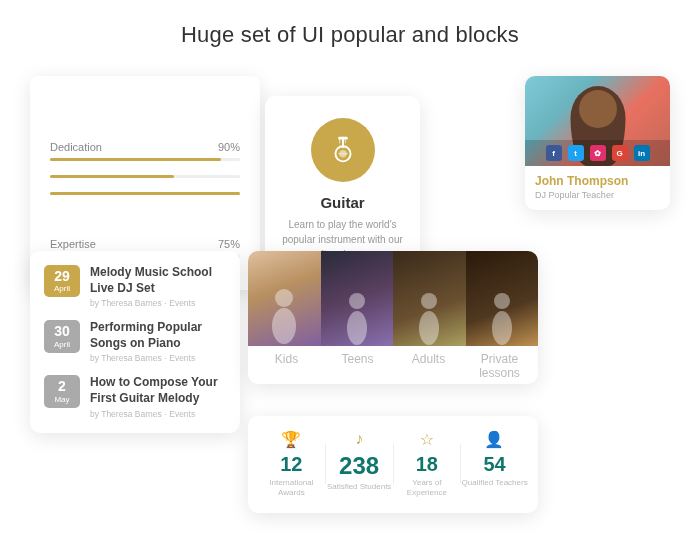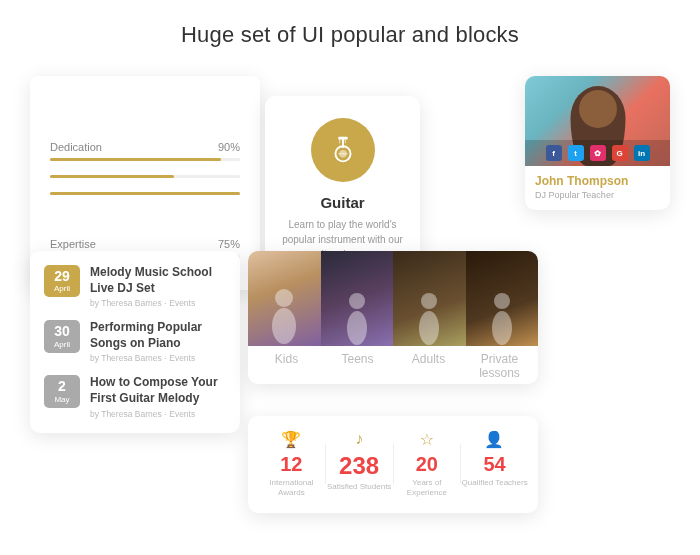--- a/index.html
+++ b/index.html
@@ -301,21 +301,21 @@
       flex: 1;
     }
     .stat-icon {
       font-size: 16px;
       color: #c9a84c;
       margin-bottom: 4px;
     }
     .stat-number {
       font-size: 20px;
       font-weight: 700;
-      color: #ef4444;
+      color: #0f766e;
       margin-bottom: 2px;
     }
     .stat-number.large { font-size: 24px; }
     .stat-label {
       font-size: 8px;
       color: #bbb;
       line-height: 1.3;
     }
     .stat-divider {
       width: 1px;
@@ -483,21 +483,21 @@
     </div>
     <div class="stat-divider"></div>
     <div class="stat-item">
       <div class="stat-icon">♪</div>
       <div class="stat-number large">238</div>
       <div class="stat-label">Satisfied Students</div>
     </div>
     <div class="stat-divider"></div>
     <div class="stat-item">
       <div class="stat-icon">☆</div>
-      <div class="stat-number">20</div>
+      <div class="stat-number">18</div>
       <div class="stat-label">Years of Experience</div>
     </div>
     <div class="stat-divider"></div>
     <div class="stat-item">
       <div class="stat-icon">👤</div>
       <div class="stat-number">54</div>
       <div class="stat-label">Qualified Teachers</div>
     </div>
   </div>
 

